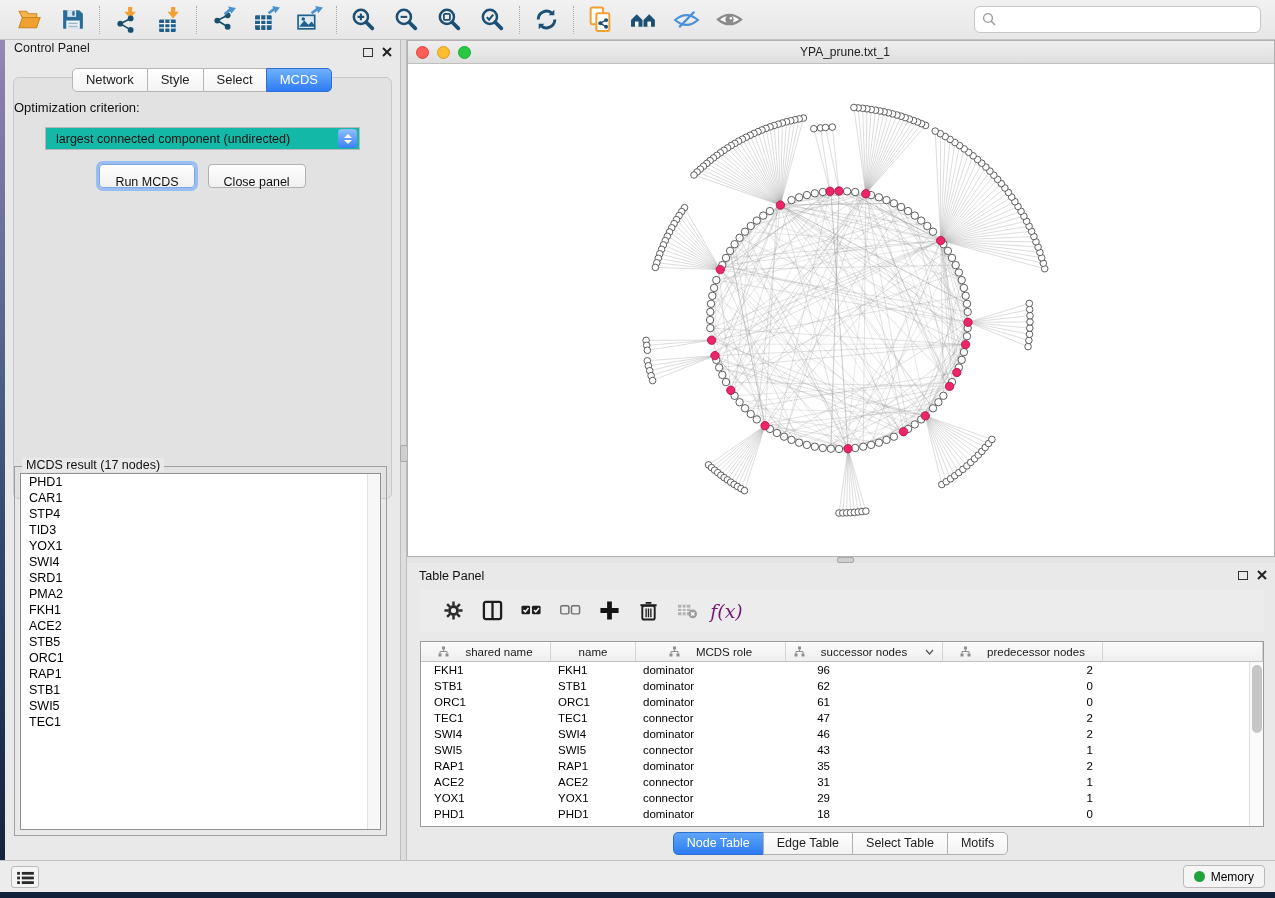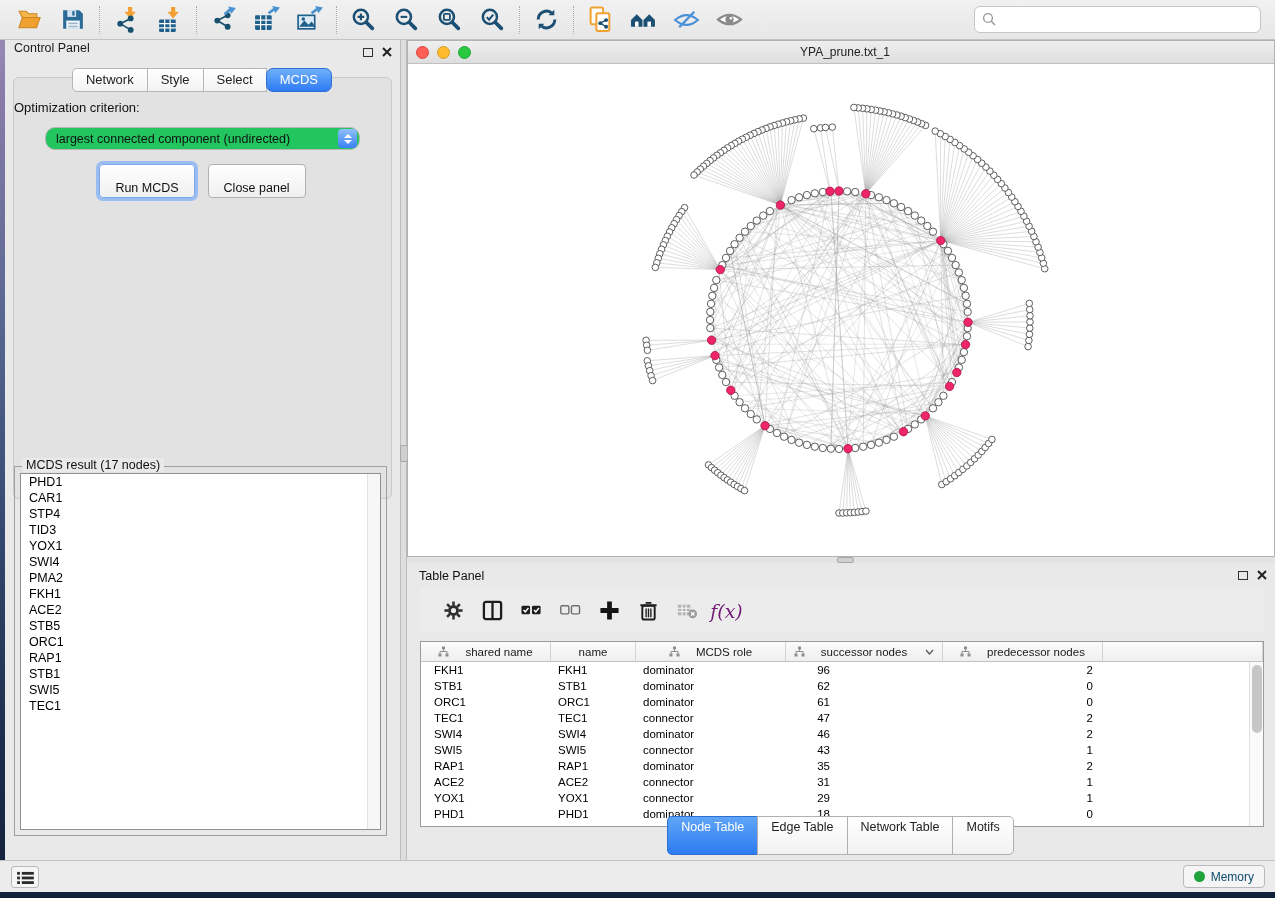--- a/index.html
+++ b/index.html
@@ -26,35 +26,35 @@
   .cp-head { height:26px; position:relative; }
   .cp-title { position:absolute; left:9px; top:1px; font-size:12.5px; color:#1a1a1a; }
   .win-btns { position:absolute; right:8px; top:7px; display:flex; gap:9px; align-items:center; }
   .float-ico { width:10px; height:9px; border:1.6px solid #333; display:inline-block; }
   .close-ico svg { width:10px; height:10px; display:block; }
   .cp-tabs { display:flex; justify-content:center; margin-top:2px; position:relative; z-index:2; }
   .cp-tab { padding:3px 13px 4px; font-size:13px; background:linear-gradient(#ffffff,#f3f3f3);
     border:1px solid #b5b5b5; margin-left:-1px; color:#222; }
   .cp-tab:first-child { border-radius:5px 0 0 5px; }
   .cp-tab:last-child { border-radius:0 5px 5px 0; }
-  .cp-tab.sel { background:linear-gradient(#6fb0fa,#2e7bf5); color:#fff; border-color:#2e6fd6;border-radius:7px; }
+  .cp-tab.sel { background:linear-gradient(#6fb0fa,#2e7bf5); color:#fff; border-color:#2e6fd6; }
   .cp-body { position:absolute; left:8px; right:8px; top:37px; height:422px;
     background:#e2e2e2; border:1px solid #c9c9c9; border-radius:6px; padding-top:22px; }
   .opt-label { font-size:13px; }
-  .cp-select { margin:12px auto 0; width:315px; height:23px; background:#22c55e;
-    border:1px solid #b7b7b7; border-radius:10px; display:flex; align-items:center; }
+  .cp-select { margin:12px auto 0; width:315px; height:23px; background:#14b8a6;
+    border:1px solid #b7b7b7; border-radius:0; display:flex; align-items:center; }
   .cp-select .val { flex:1; padding-left:10px; font-size:12.5px; white-space:nowrap; }
   .stepper { width:19px; height:19px; margin-right:2px; border-radius:4px;
     background:linear-gradient(#8fc0fb,#3b80f5); display:flex; flex-direction:column;
     align-items:center; justify-content:center; gap:2px; }
   .stepper i { width:0; height:0; border-left:4px solid transparent; border-right:4px solid transparent; }
   .stepper .up { border-bottom:4px solid #fff; }
   .stepper .dn { border-top:4px solid #fff; }
   .cp-buttons { display:flex; justify-content:center; gap:13px; margin-top:14px; }
-  .btn { height:24px; padding:16px 15px; font-size:12.5px; font-family:"Liberation Sans",sans-serif;
+  .btn { height:24px; padding:10px 15px; font-size:12.5px; font-family:"Liberation Sans",sans-serif;
     background:linear-gradient(#ffffff,#f0f0f0); border:1px solid #b1b1b1; border-radius:4px; color:#111; }
   .btn.focus { box-shadow:0 0 0 3px rgba(92,156,255,.55); border-color:#7aa8e8; }
   .mcds-group { position:absolute; left:9px; right:13px; top:426px; bottom:24px;
     border:1px solid #9f9f9f; }
   .mcds-legend { position:absolute; top:-9px; left:7px; background:#e9e9e9; padding:0 4px;
     font-size:12.5px; color:#111; }
   .mcds-list { position:absolute; left:5px; right:5px; top:6px; bottom:5px; background:#fff;
     border:1px solid #909090; overflow:hidden; }
   .mcds-list .track { position:absolute; right:0; top:0; bottom:0; width:13px;
     background:#f7f7f7; border-left:1px solid #e2e2e2; }
@@ -99,34 +99,34 @@
   .tbl-body { position:absolute; left:0; right:14px; top:20px; bottom:0; overflow:hidden; }
   .trow { display:grid; grid-template-columns:130px 85px 150px 157px 160px 1fr; height:16px;
     font-size:11.5px; line-height:16px; color:#000; }
   .td1 { padding-left:13px; } .td2,.td3 { padding-left:7px; }
   .td4 { text-align:right; padding-right:113px; } .td5 { text-align:right; padding-right:10px; }
   .vsb { position:absolute; right:0; top:20px; bottom:0; width:14px;
     background:#fafafa; border-left:1px solid #e0e0e0; }
   .vsb .thumb { position:absolute; left:1.5px; top:3px; width:10px; height:68px;
     background:#c6c6c6; border-radius:6px; }
   .tp-tabs { position:absolute; left:0; right:0; bottom:5px; display:flex; justify-content:center; }
-  .tp-tab { padding:3px 13px 20px; font-size:12.5px; background:linear-gradient(#ffffff,#f2f2f2);
+  .tp-tab { padding:3px 13px 4px; font-size:12.5px; background:linear-gradient(#ffffff,#f2f2f2);
     border:1px solid #b0b0b0; margin-left:-1px; color:#222; }
   .tp-tab:first-child { border-radius:5px 0 0 5px; }
   .tp-tab:last-child { border-radius:0 5px 5px 0; }
   .tp-tab.sel { background:linear-gradient(#5fa5f7,#2d7bf2); color:#fff; border-color:#2d6fd2; }
   
   #statusbar { position:absolute; left:0; top:860px; width:1275px; height:32px;
     background:#ececec; border-top:1px solid #c2c2c2; }
   .sb-list { position:absolute; left:11px; top:5px; width:28px; height:22px;
     background:#f5f5f5; border:1px solid #b9b9b9; border-radius:3px;
     display:flex; align-items:center; justify-content:center; }
   .sb-mem { position:absolute; right:10px; top:4px; height:23px; padding:0 10px;
     background:#f5f5f5; border:1px solid #b9b9b9; border-radius:4px;
-    display:flex; align-items:center; gap:6px; font-size:12px; color:#0c4a6e; }
+    display:flex; align-items:center; gap:6px; font-size:12px; color:#000000; }
   .sb-mem .dot { width:11px; height:11px; border-radius:50%; background:#1fa33c; }
 </style>
 </head>
 <body>
 
 <div id="toolbar">
   <div class="tbtn">
     <svg viewBox="0 0 26 26">
       <path d="M3 5h7l2 2.5h8v3.5H6z" fill="#f6b44d" stroke="#c9861f" stroke-width="1"></path>
       <path d="M6.2 11h17l-3.4 10H2.8z" fill="#efa02f" stroke="#c9861f" stroke-width="1"></path>
@@ -314,20 +314,21 @@
   </div>
   <div class="mcds-group">
     <span class="mcds-legend">MCDS result (17 nodes)</span>
     <div class="mcds-list">
         <div class="mcds-item">PHD1</div>
         <div class="mcds-item">CAR1</div>
         <div class="mcds-item">STP4</div>
         <div class="mcds-item">TID3</div>
         <div class="mcds-item">YOX1</div>
         <div class="mcds-item">SWI4</div>
+        <div class="mcds-item">SRD1</div>
         <div class="mcds-item">PMA2</div>
         <div class="mcds-item">FKH1</div>
         <div class="mcds-item">ACE2</div>
         <div class="mcds-item">STB5</div>
         <div class="mcds-item">ORC1</div>
         <div class="mcds-item">RAP1</div>
         <div class="mcds-item">STB1</div>
         <div class="mcds-item">SWI5</div>
         <div class="mcds-item">TEC1</div>
         <div class="track"></div>
@@ -1187,21 +1188,21 @@
           <div></div>
         </div>
       </div>
     <div class="vsb">
         <div class="thumb"></div>
       </div>
   </div>
   <div class="tp-tabs">
       <div class="tp-tab sel">Node Table</div>
       <div class="tp-tab">Edge Table</div>
-      <div class="tp-tab">Network Table</div>
+      <div class="tp-tab">Select Table</div>
       <div class="tp-tab">Motifs</div>
     </div>
 </div>
 
 <div id="statusbar">
   <span class="sb-list">
     <svg viewBox="0 0 18 14" width="17" height="13">
       <g fill="#2a2a2a">
           <rect x="0" y="1" width="3" height="3"></rect>
           <rect x="0" y="6" width="3" height="3"></rect>

